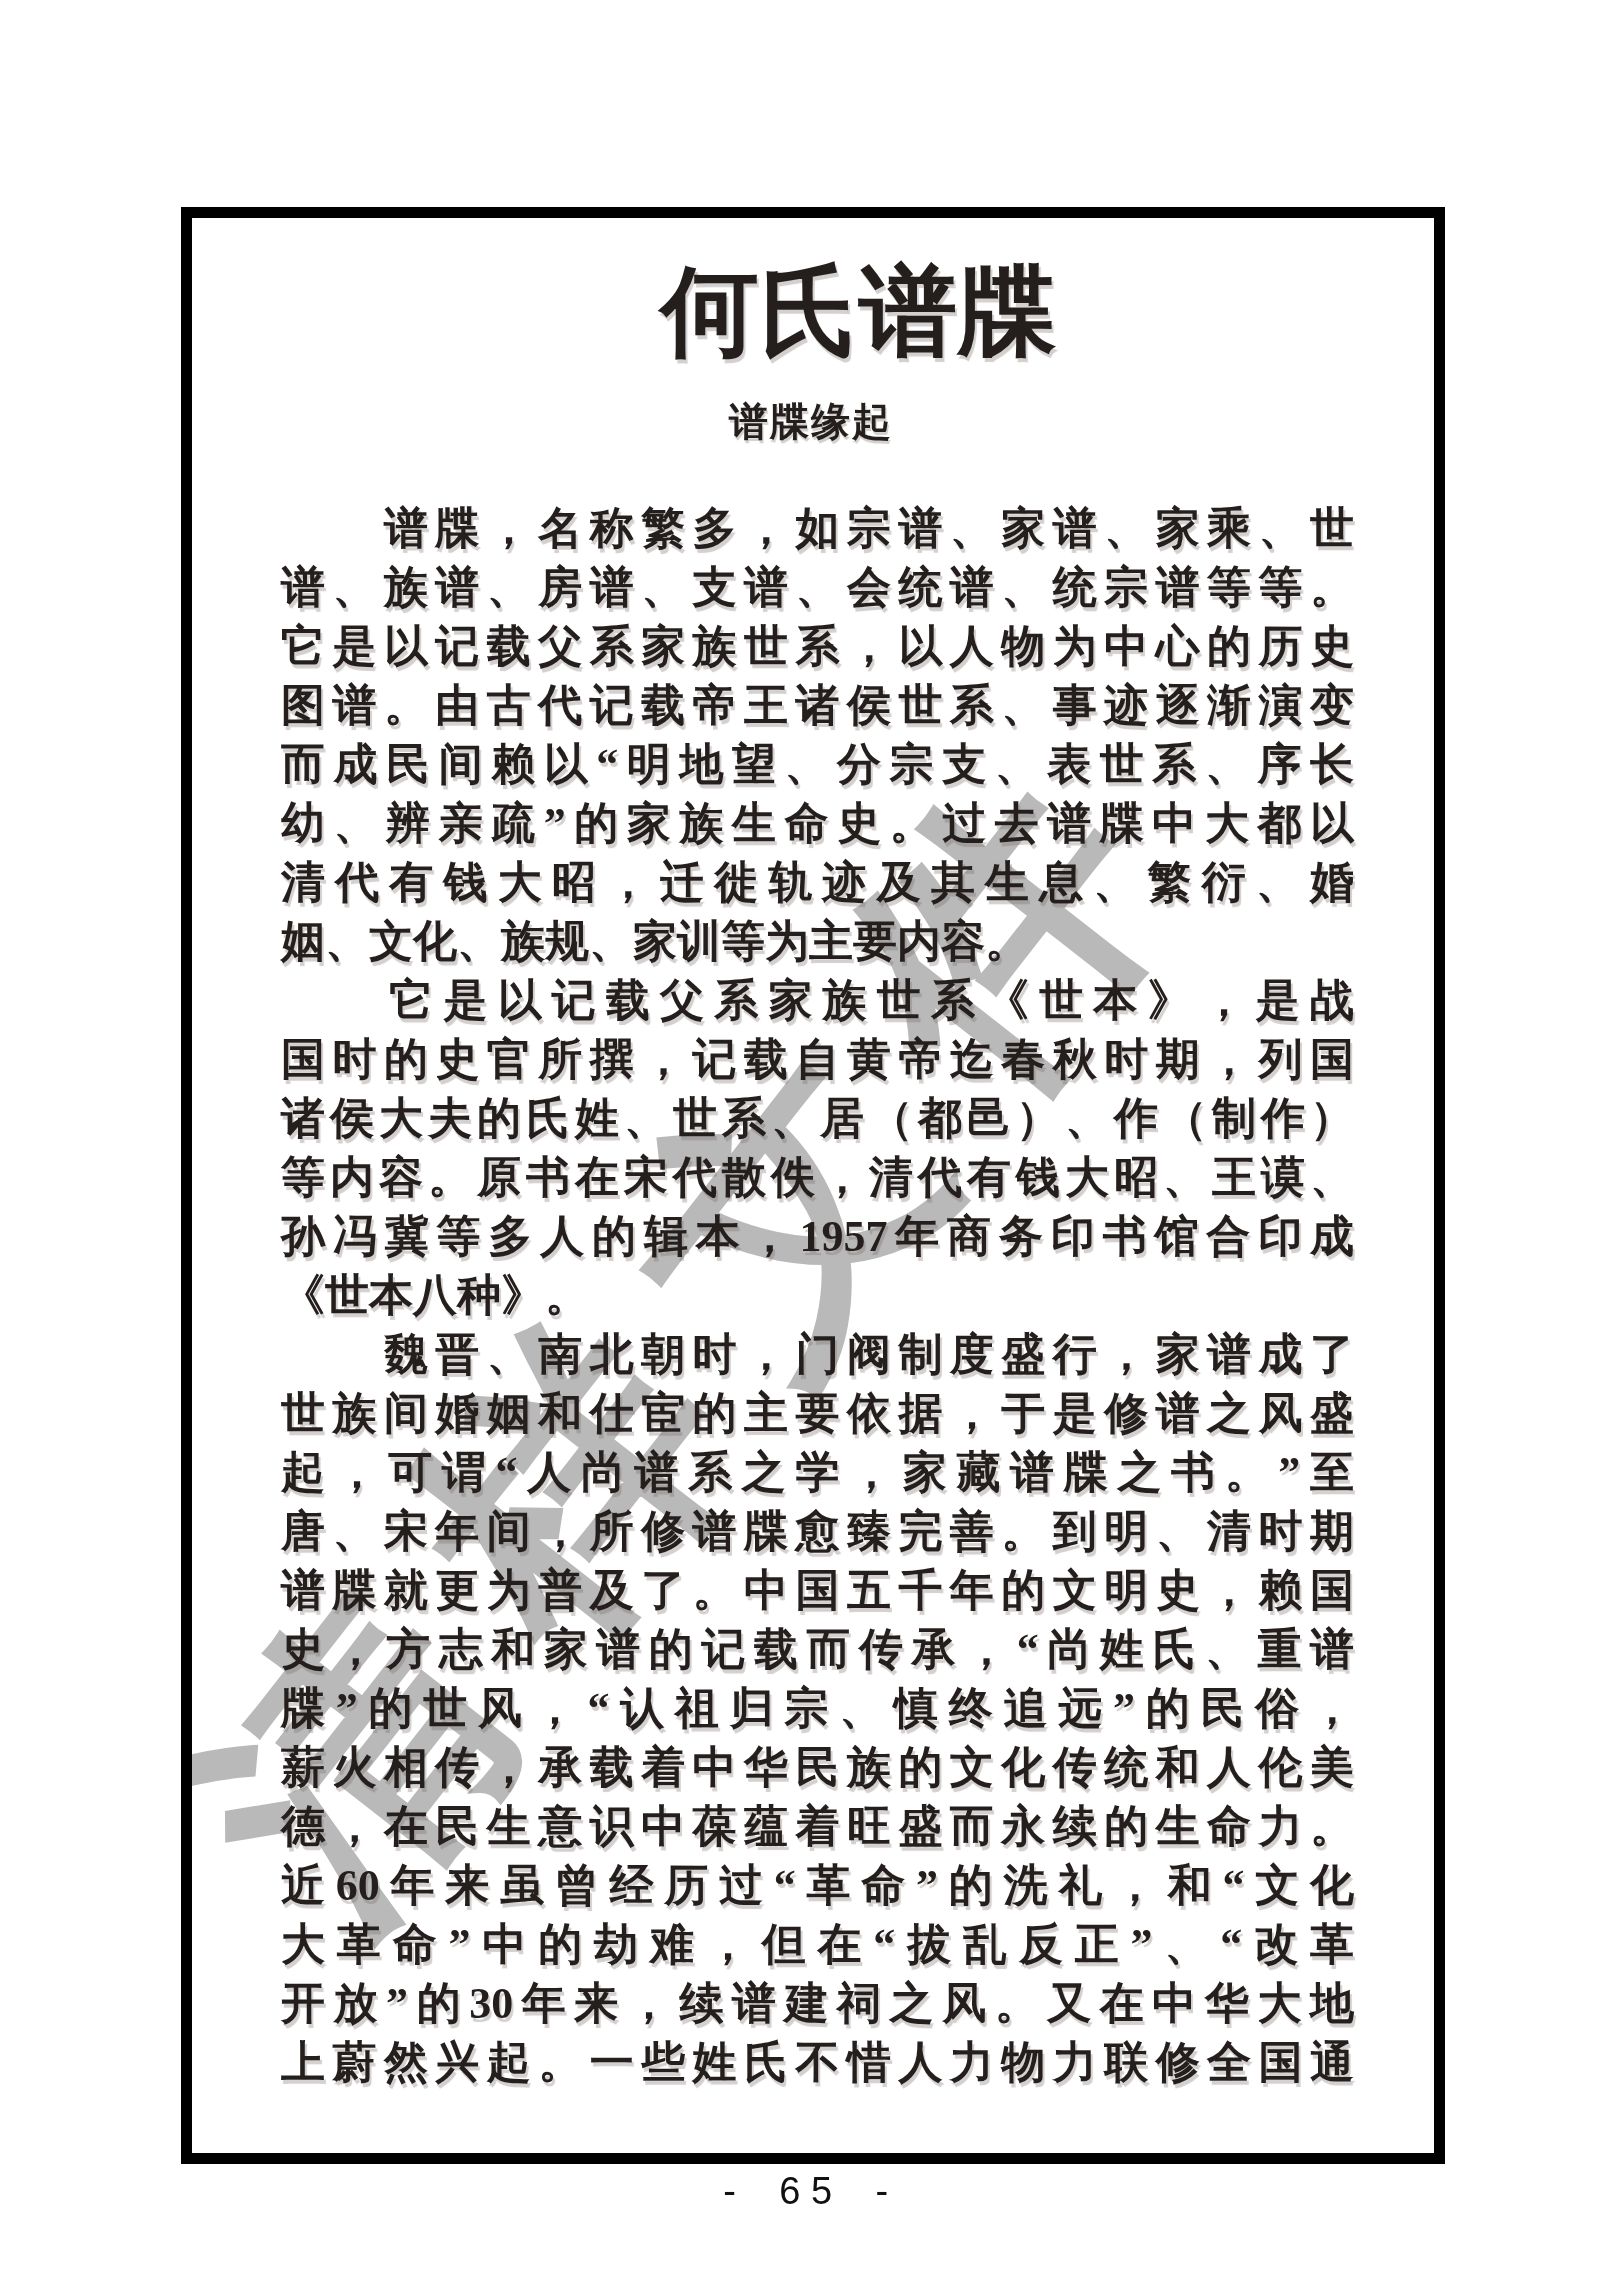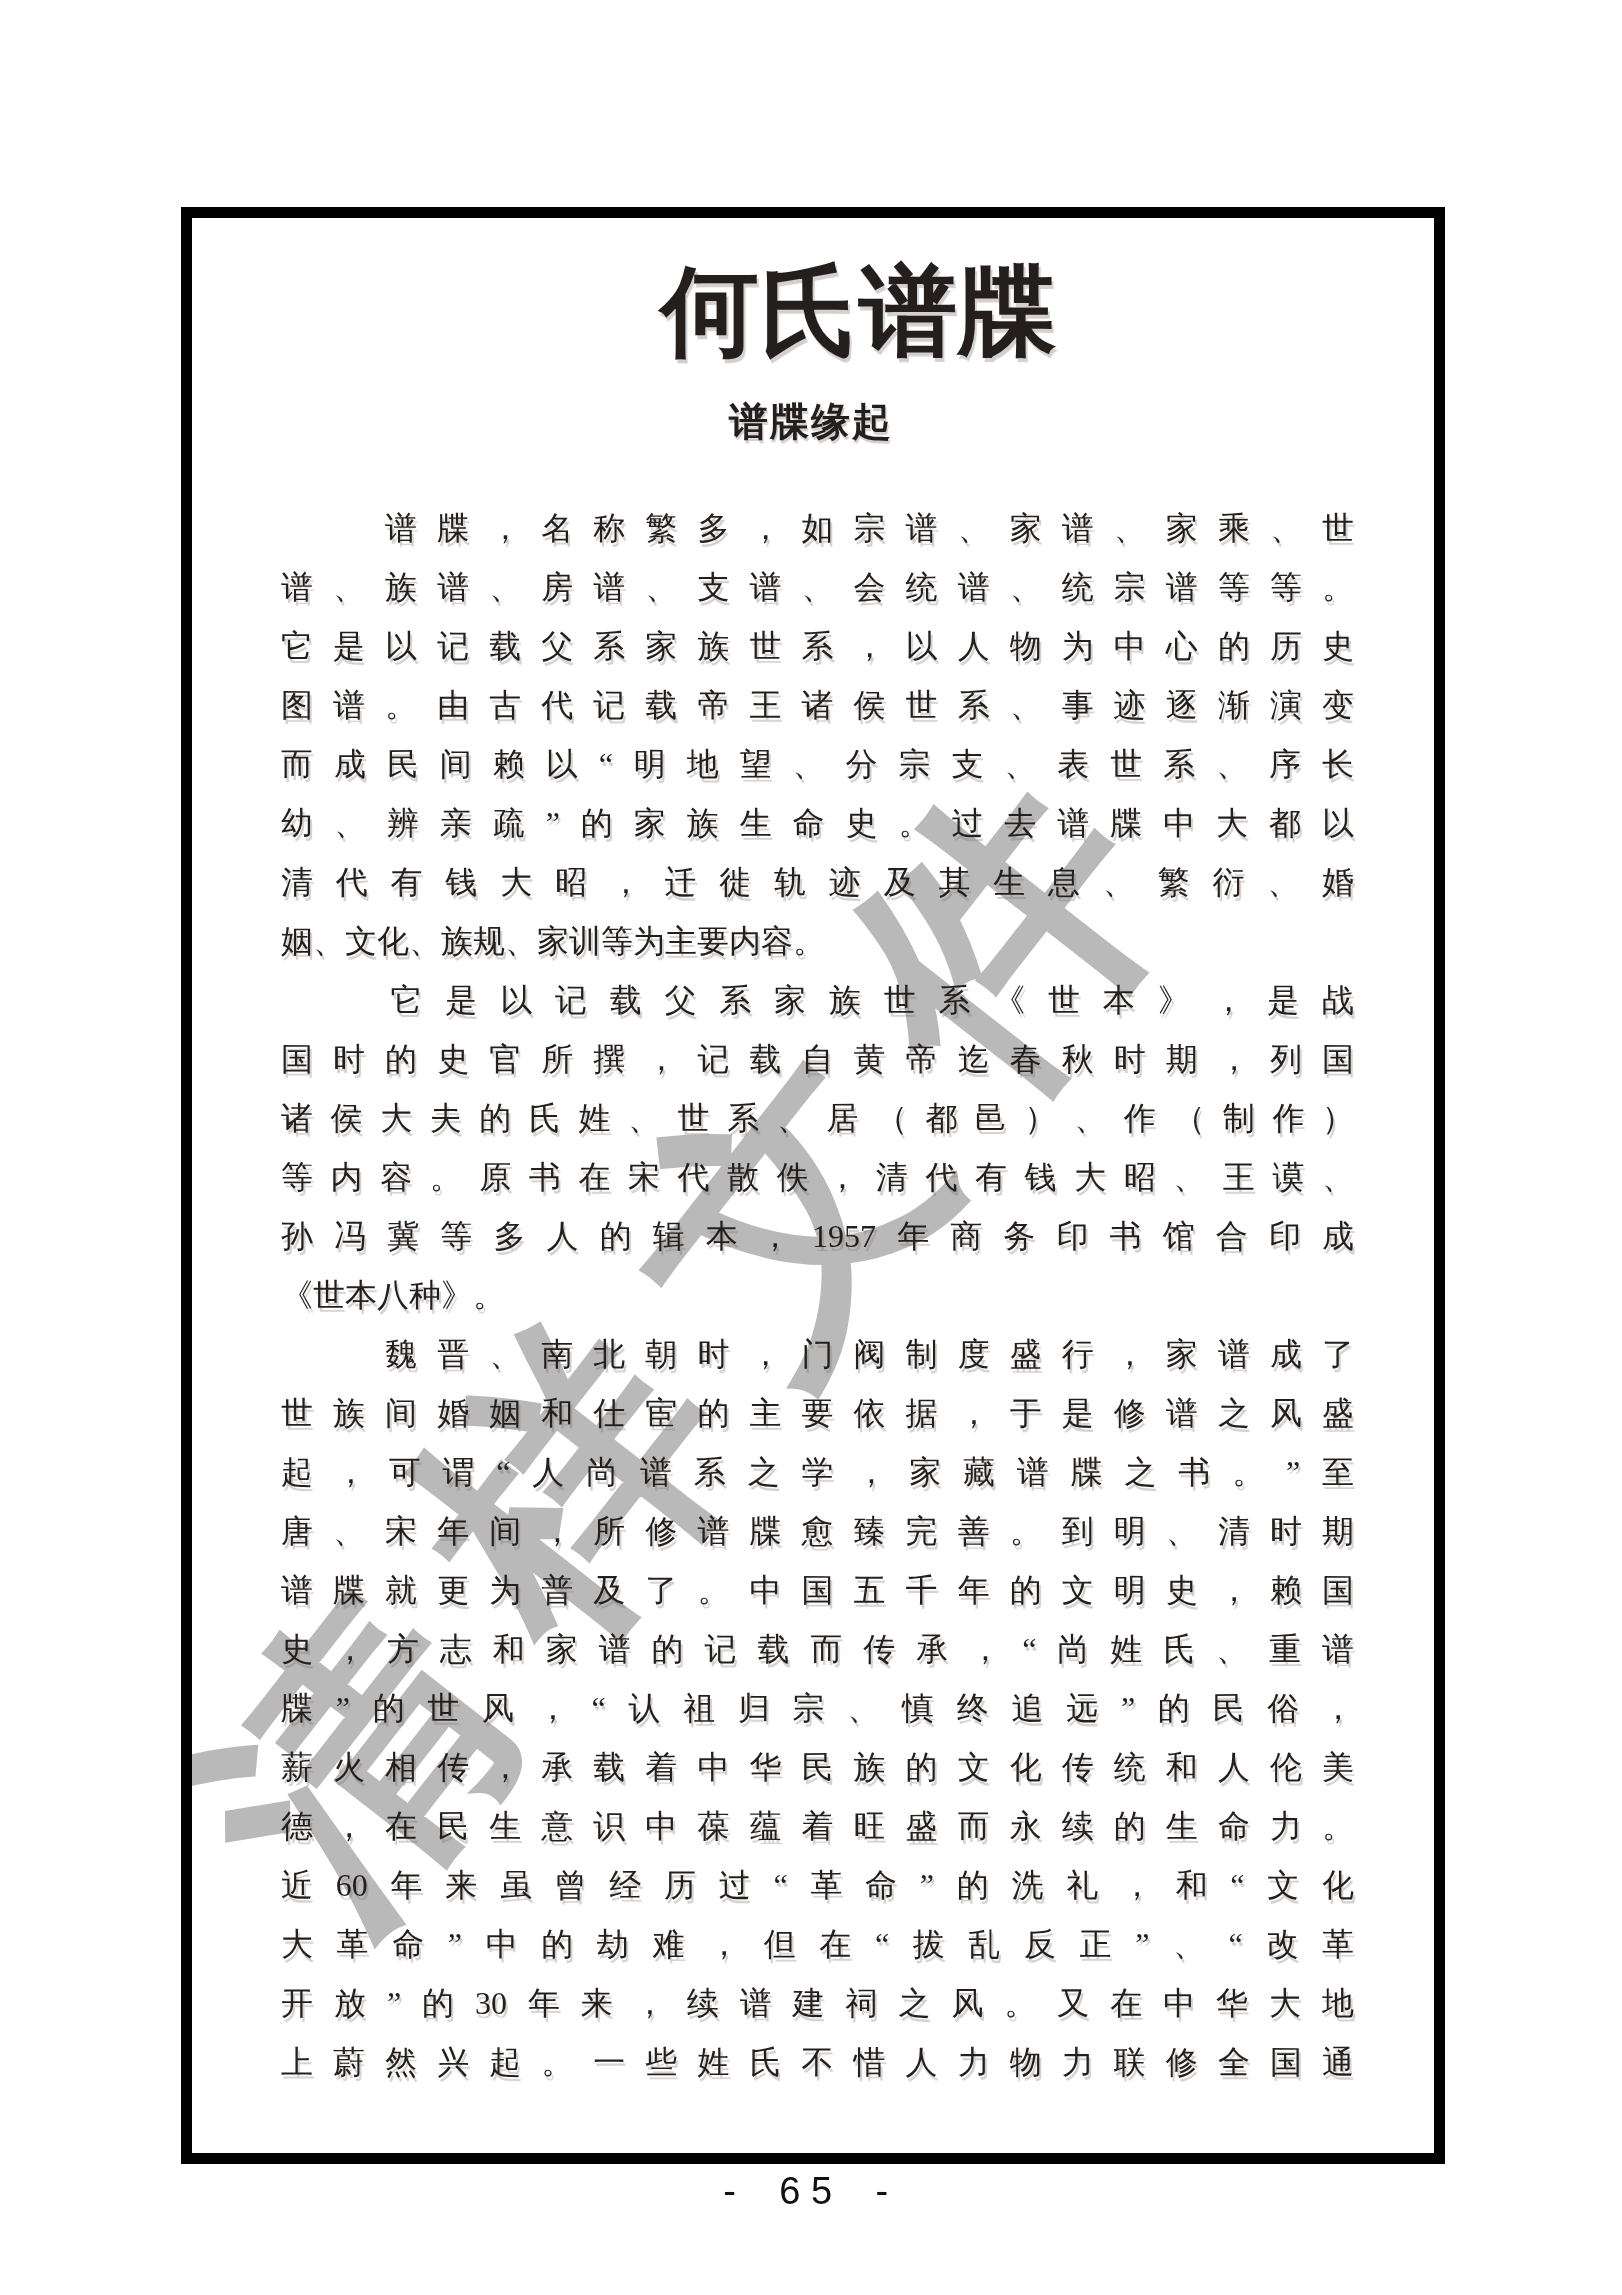--- a/index.html
+++ b/index.html
@@ -73,25 +73,26 @@
   .bodytext {
     position: absolute;
     left: 281px;
     top: 499px;
     width: 1073px;
     z-index: 2;
   }
   .line {
     height: 59px;
     line-height: 59px;
-    font-size: 32px;
+    font-size: 44px;
     text-align: justify;
     text-align-last: justify;
     white-space: nowrap;
     text-shadow: 2px 3.9px 0.7px rgba(110, 100, 95, 0.30);
+    font-weight: bold;
   }
   .line.end {
     text-align-last: left;
   }
   .pagenum {
     position: absolute;
     left: 0;
     top: 2170px;
     width: 100%;
     text-align: center;

